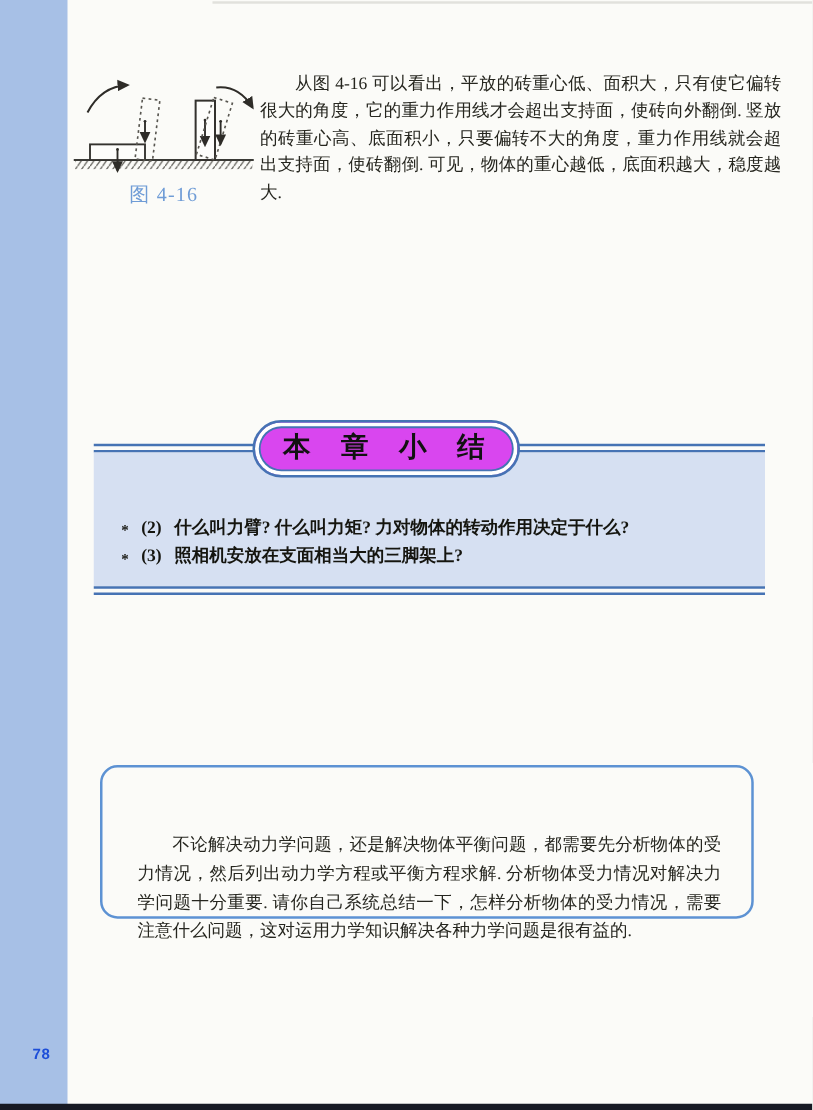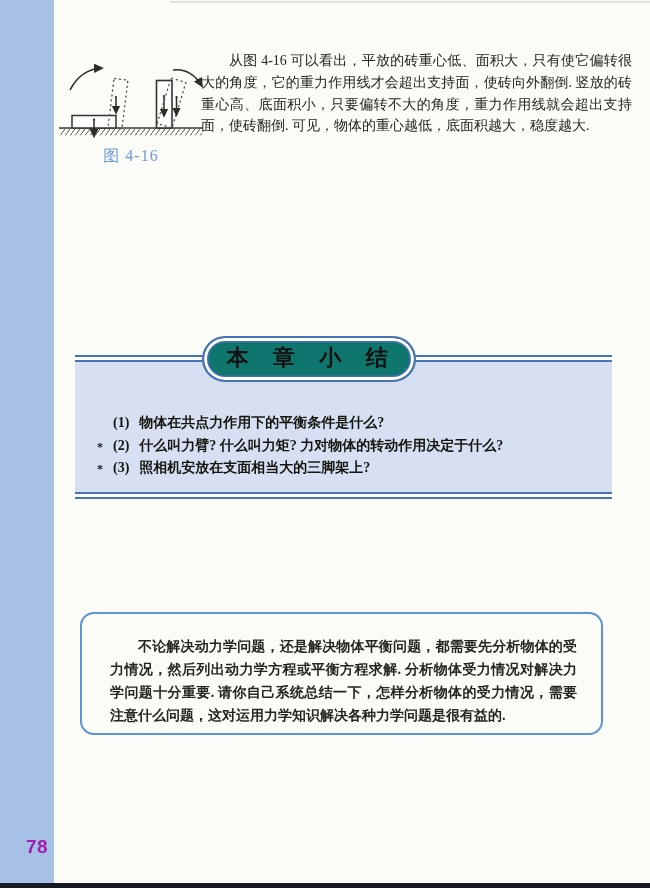--- a/index.html
+++ b/index.html
@@ -28,53 +28,53 @@
     position:absolute;left:170px;top:1px;width:480px;height:2px;
     background:#d6d6d0;opacity:.7;
   }
   .spine{
     position:absolute;left:0;top:0;width:54px;height:888px;
     background:var(--spine);
   }
   .page-number{
     position:absolute;left:26px;top:836px;
     font-family:"Liberation Sans","DejaVu Sans",sans-serif;
-    font-weight:bold;font-size:19px;color:#a21caf;
+    font-weight:bold;font-size:12px;color:#1d4ed8;
     letter-spacing:.5px;
   }
   
   .figure-wrap{position:absolute;left:57px;top:56px;width:148px;}
   .figure-caption{
     position:absolute;left:57px;top:146px;width:148px;
     text-align:center;font-size:16px;color:var(--caption_blue);
     letter-spacing:1px;
   }
   
   .body-col{
     position:absolute;left:200px;top:49px;width:433px;
     font-size:14px;line-height:21.8px;color:var(--text);
     text-align:justify;
   }
-  .body-col p{text-indent:2em;margin:1px;}
+  .body-col p{text-indent:2em;margin:8px;}
   
   .summary{
     position:absolute;left:75px;top:355px;width:537px;
   }
   .dline{
     height:7px;background:var(--paper);
     border-top:2px solid var(--rule_blue);
     border-bottom:2px solid var(--rule_blue);
   }
   .summary-fill{
     background:var(--summary_fill);
     padding:50px 14px 12px 36px;
   }
   .capsule{
     position:absolute;left:127px;top:-19px;width:214px;height:46px;
-    background:#0f766e;border:2px solid var(--rule_blue);border-radius:24px;
+    background:#d946ef;border:2px solid var(--rule_blue);border-radius:24px;
     box-shadow:inset 0 0 0 3px #fff, inset 0 0 0 4.5px var(--rule_blue);
     display:flex;align-items:center;justify-content:center;
     z-index:2;
   }
   .capsule-title{
     font-weight:bold;font-size:22px;color:#111;
     letter-spacing:.18em;word-spacing:.5em;
     transform:translateY(-1px);
     white-space:nowrap;
   }
@@ -89,21 +89,21 @@
   .q-num{display:inline-block;margin-right:10px;}
   
   .advice-box{
     position:absolute;left:80px;top:612px;width:523px;height:123px;
     border:2.5px solid var(--box_border);border-radius:14px;
     background:var(--paper);
     padding:21px 24px 0 28px;
   }
   .advice-box p{
     text-indent:2em;font-size:14px;line-height:23px;color:var(--text);
-    text-align:justify;font-weight:bold;
+    text-align:justify;font-weight:normal;margin-top:30px;
   }
   .bottom-band{
     position:absolute;left:0;bottom:0;width:650px;height:5px;
     background:var(--bottom_band);
   }
 </style>
 </head>
 <body>
 
 <div class="page">
@@ -156,23 +156,20 @@
     <p>从图 4-16 可以看出，平放的砖重心低、面积大，只有使它偏转很大的角度，它的重力作用线才会超出支持面，使砖向外翻倒. 竖放的砖重心高、底面积小，只要偏转不大的角度，重力作用线就会超出支持面，使砖翻倒. 可见，物体的重心越低，底面积越大，稳度越大.</p>
   </div>
 
   <div class="summary">
     <div class="capsule">
       <span class="capsule-title">本 章 小 结</span>
     </div>
     <div class="dline"></div>
     <div class="summary-fill">
       <div class="q-row">
-        <span class="q-star"></span><span class="q-num">(1)</span><span>物体在共点力作用下的平衡条件是什么?</span>
-      </div>
-      <div class="q-row">
         <span class="q-star">*</span><span class="q-num">(2)</span><span>什么叫力臂? 什么叫力矩? 力对物体的转动作用决定于什么?</span>
       </div>
       <div class="q-row">
         <span class="q-star">*</span><span class="q-num">(3)</span><span>照相机安放在支面相当大的三脚架上?</span>
       </div>
     </div>
     <div class="dline"></div>
   </div>
 
   <div class="advice-box">

